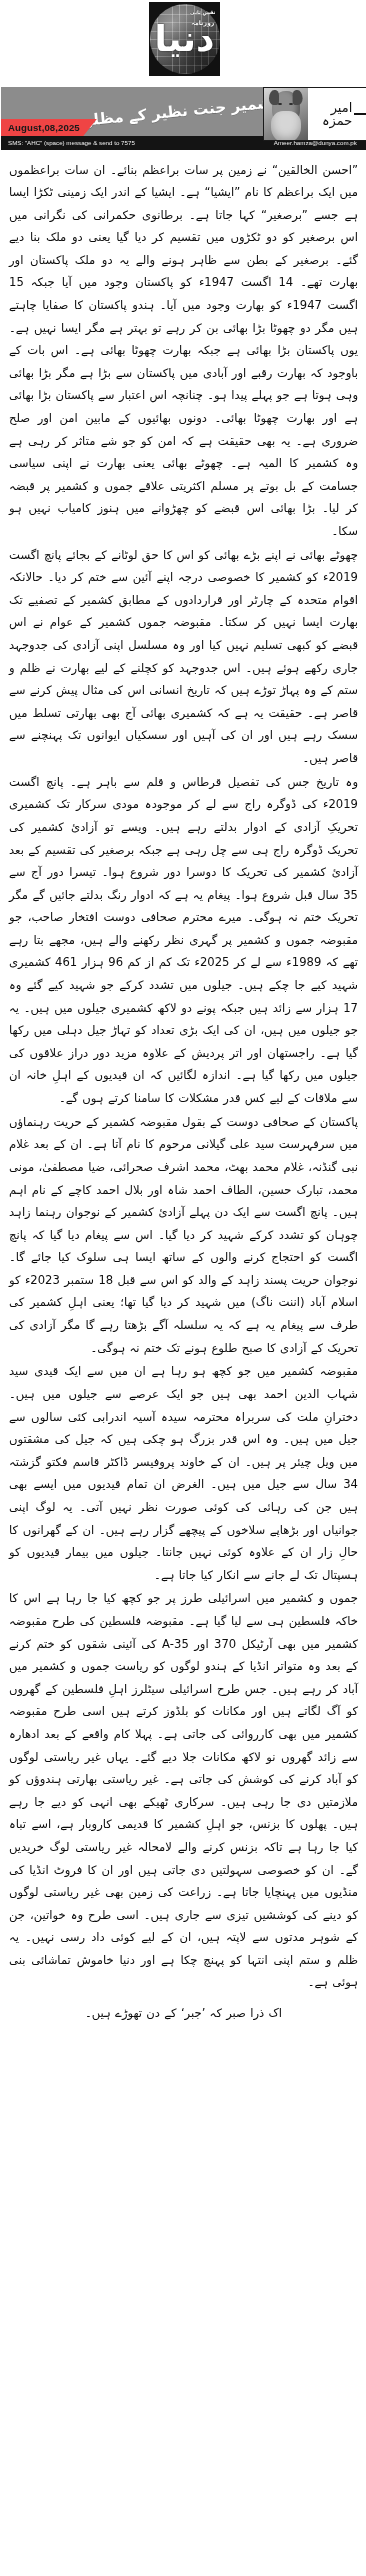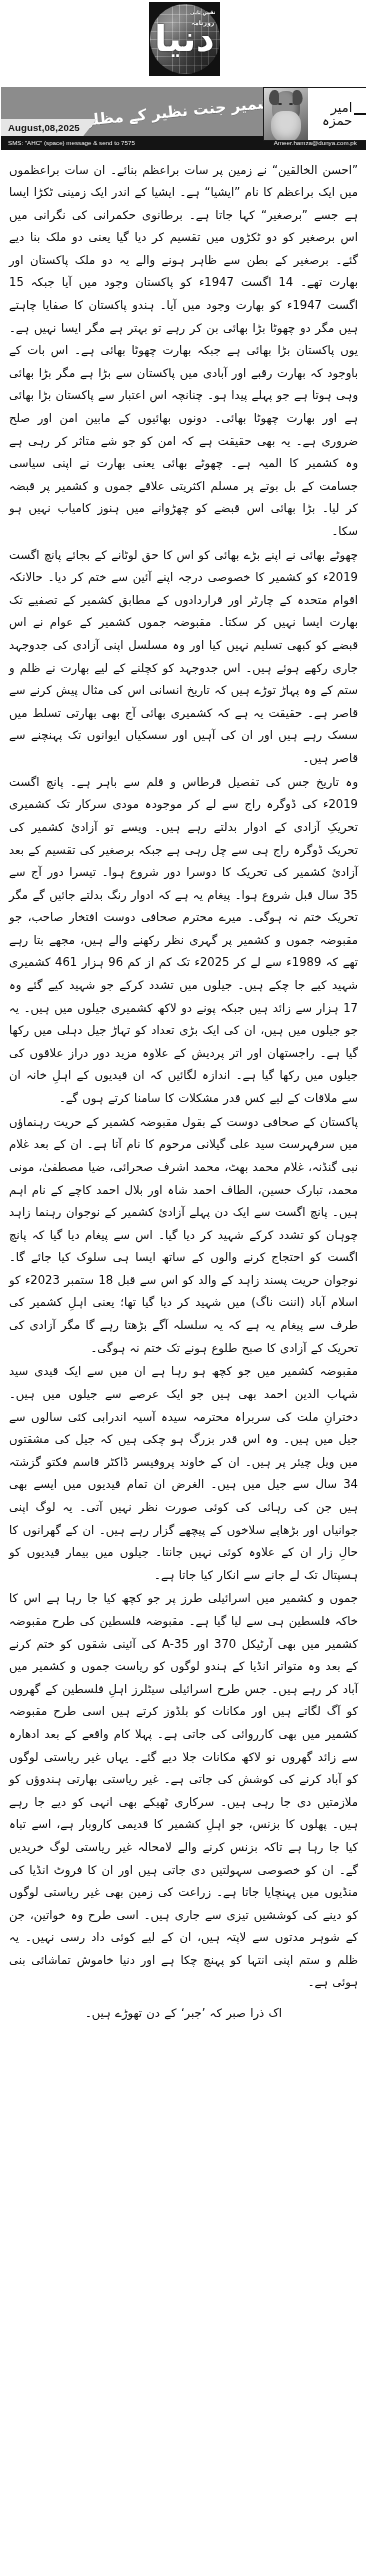--- a/index.html
+++ b/index.html
@@ -105,21 +105,21 @@
     transform-origin: right center;
     white-space: nowrap;
     text-shadow: 0 0.6px 0.6px rgba(0,0,0,0.25);
   }
   .date-tag {
     position: absolute;
     left: 0;
     bottom: 0;
     height: 17px;
     padding: 0 17px 0 8px;
-    background: #e5e5e5;
+    background: #ef4444;
     color: #1a1a1a;
     font-family: "Liberation Sans", sans-serif;
     font-size: 9.6px;
     font-weight: bold;
     line-height: 17px;
     letter-spacing: 0.1px;
     direction: ltr;
     clip-path: polygon(0 0, 100% 0, calc(100% - 13.5px) 100%, 0 100%);
   }
 

